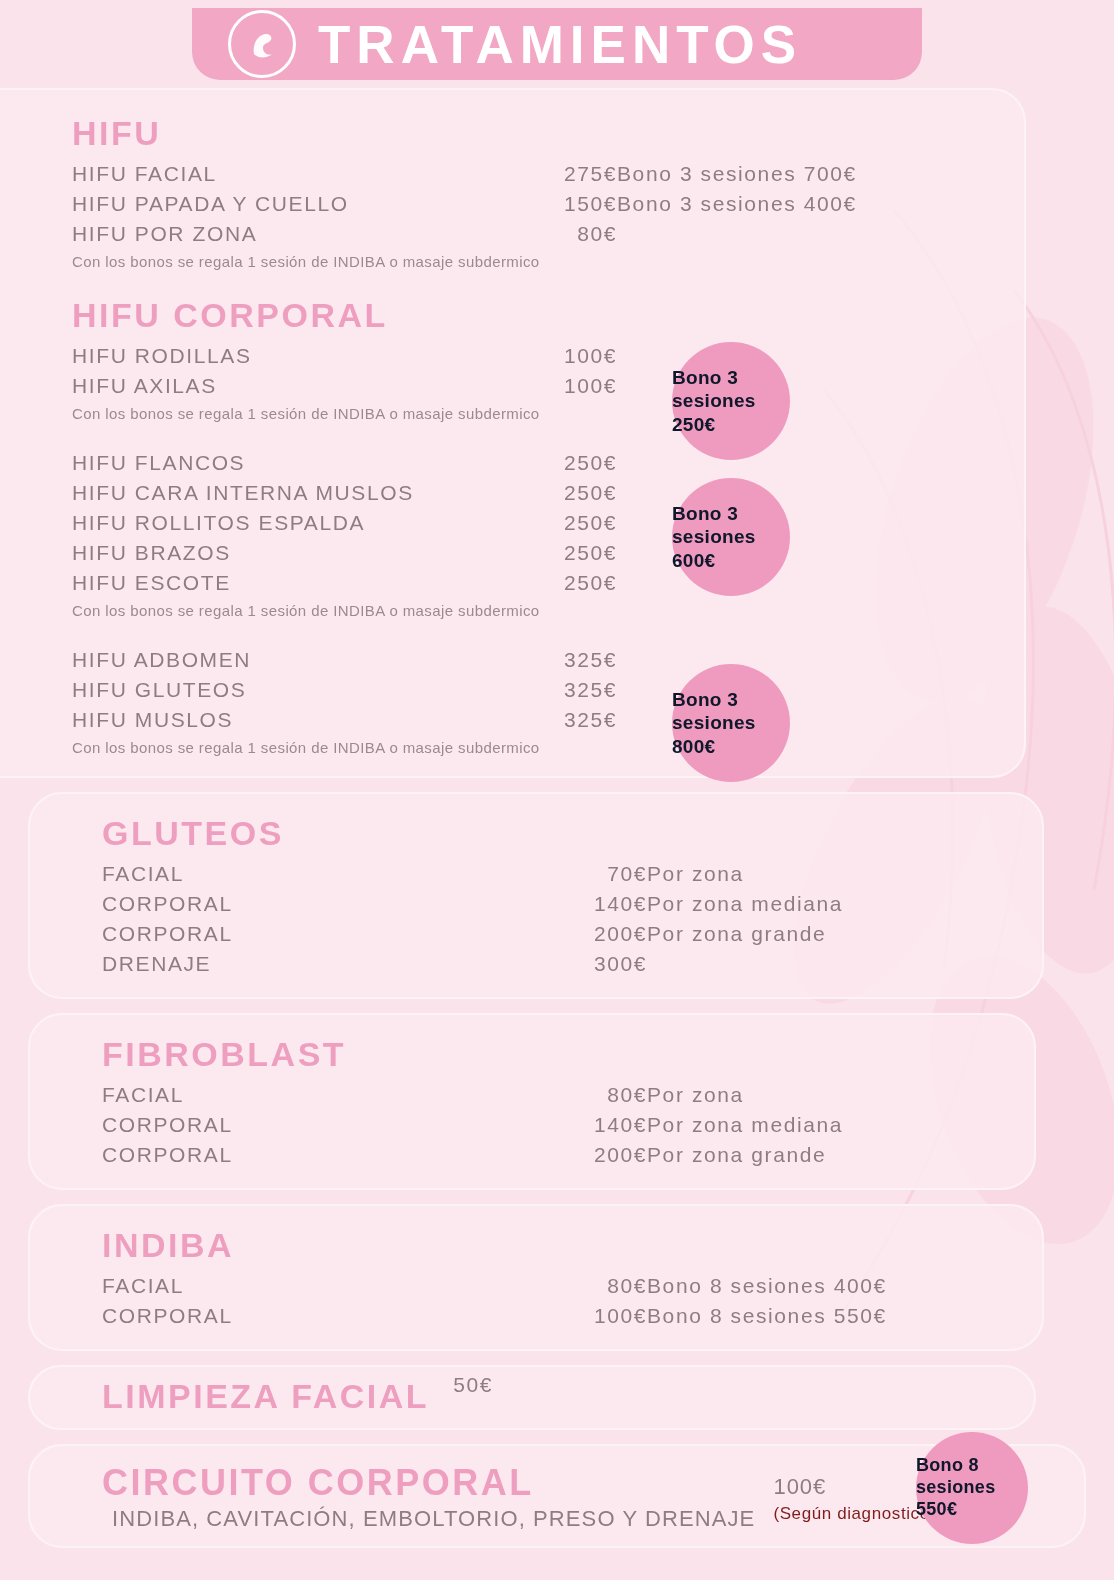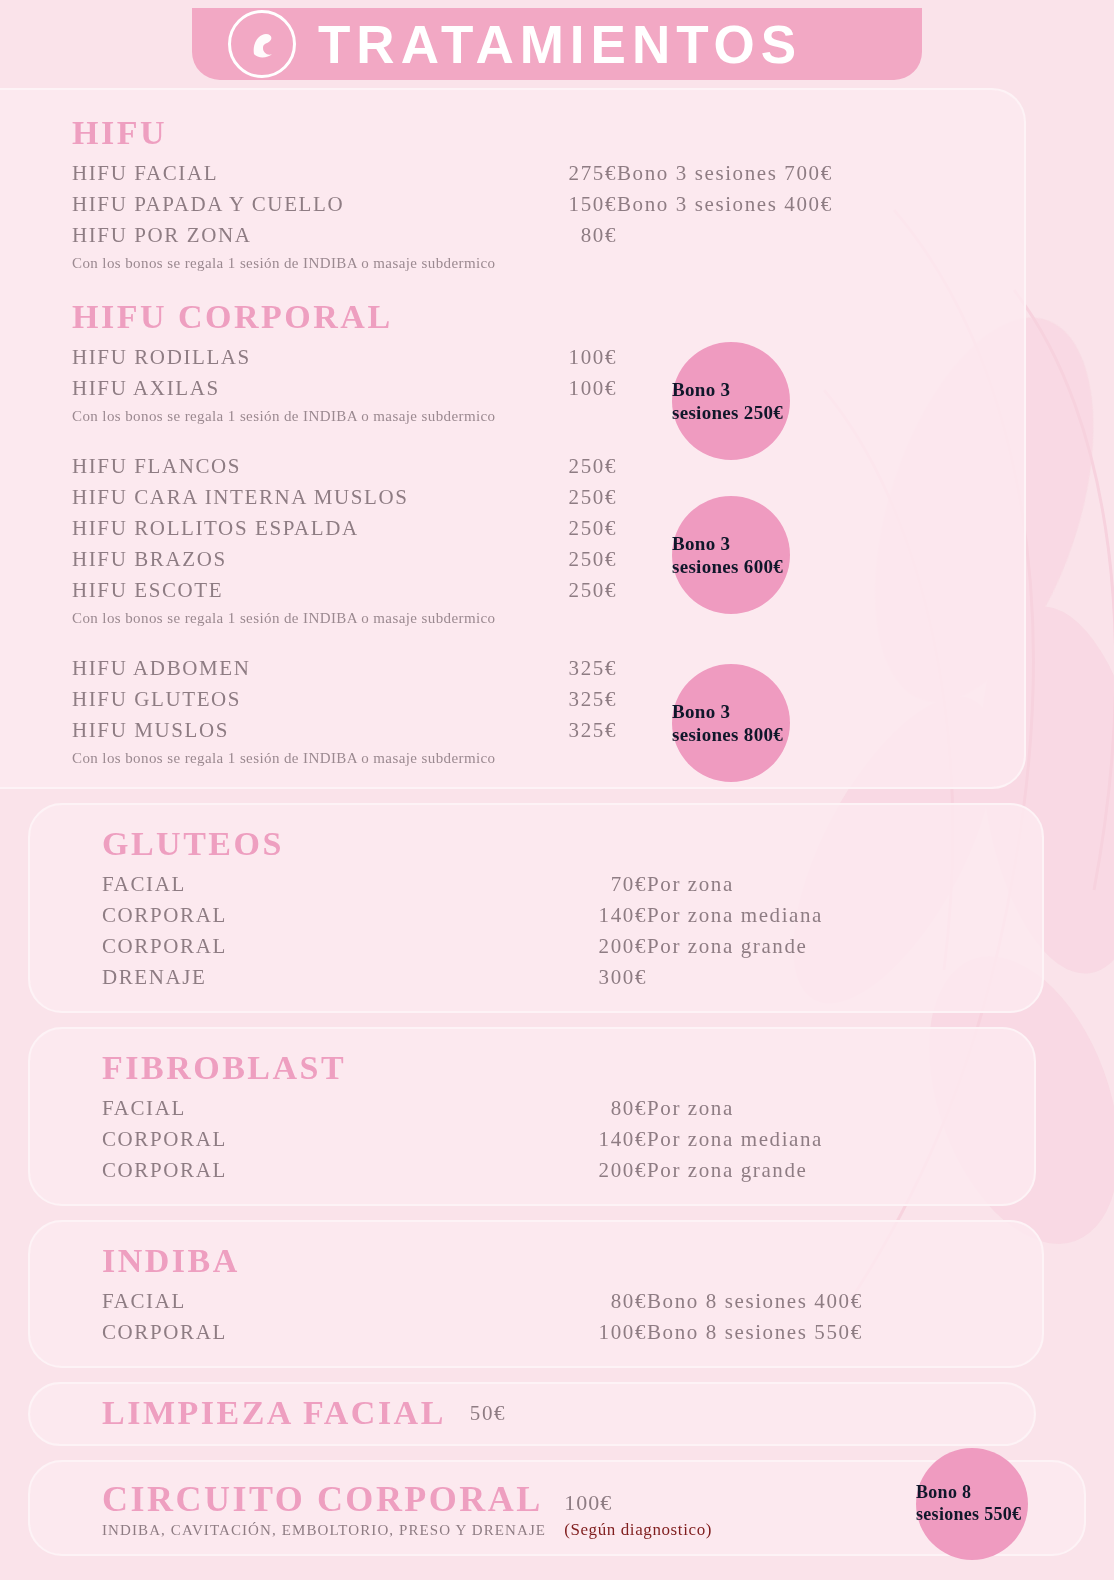--- a/index.html
+++ b/index.html
@@ -69,21 +69,20 @@
     z-index: 2;
     padding: 0 0 0 0;
   }
 
   .card {
     background: rgba(253, 234, 240, 0.82);
     border: 2px solid #fdf3f6;
     border-radius: 34px;
     margin: 0 0 14px 0;
     position: relative;
-    font-family: Liberation Serif, serif;
   }
   .card-hifu {
     border-radius: 0 34px 34px 0;
     border-left: none;
     margin-right: 88px;
     margin-left: 0;
     padding: 18px 0 16px 0;
   }
   .card-wide {
     margin-left: 28px;
@@ -153,59 +152,60 @@
     display: flex;
     align-items: center;
     justify-content: center;
     text-align: left;
     font-size: 19px;
     line-height: 1.22;
     font-weight: bold;
     letter-spacing: 0.3px;
   }
   .badge-1 { left: 672px; top: 228px; }
-  .badge-2 { left: 672px; top: 382px; }
+  .badge-2 { left: 672px; top: 364px; }
   .badge-3 { left: 672px; top: 550px; }
   .badge-circuito {
     position: absolute;
     right: 56px;
     top: -28px;
     width: 112px;
     height: 112px;
     font-size: 18px;
   }
 
   .hifu-inner { position: relative; }
 
   
   .inline-row {
     display: flex;
-    align-items: center;
+    align-items: flex-start;
     gap: 24px;
     margin-left: 72px;
   }
   .inline-row .section-title { margin: 4px 0; }
   .inline-price {
     font-size: 21px;
     letter-spacing: 1.6px;
     color: #8e7c83;
   }
 
   .circuito-wrap {
     position: relative;
     display: flex;
     align-items: flex-start;
     margin-left: 72px;
     gap: 18px;
   }
   .circuito-left .section-title { margin: 2px 0 2px 0; font-size: 36px; }
   .circuito-sub {
-    font-size: 15px;
+    font-size: 22px;
     letter-spacing: 1.1px;
     color: #8e7c83;
+    margin-left: 10px;
   }
   .circuito-right { padding-top: 14px; }
   .circuito-price {
     font-size: 22px;
     color: #8e7c83;
     letter-spacing: 1px;
   }
   .circuito-diag {
     font-size: 17px;
     color: #7f1d1d;

